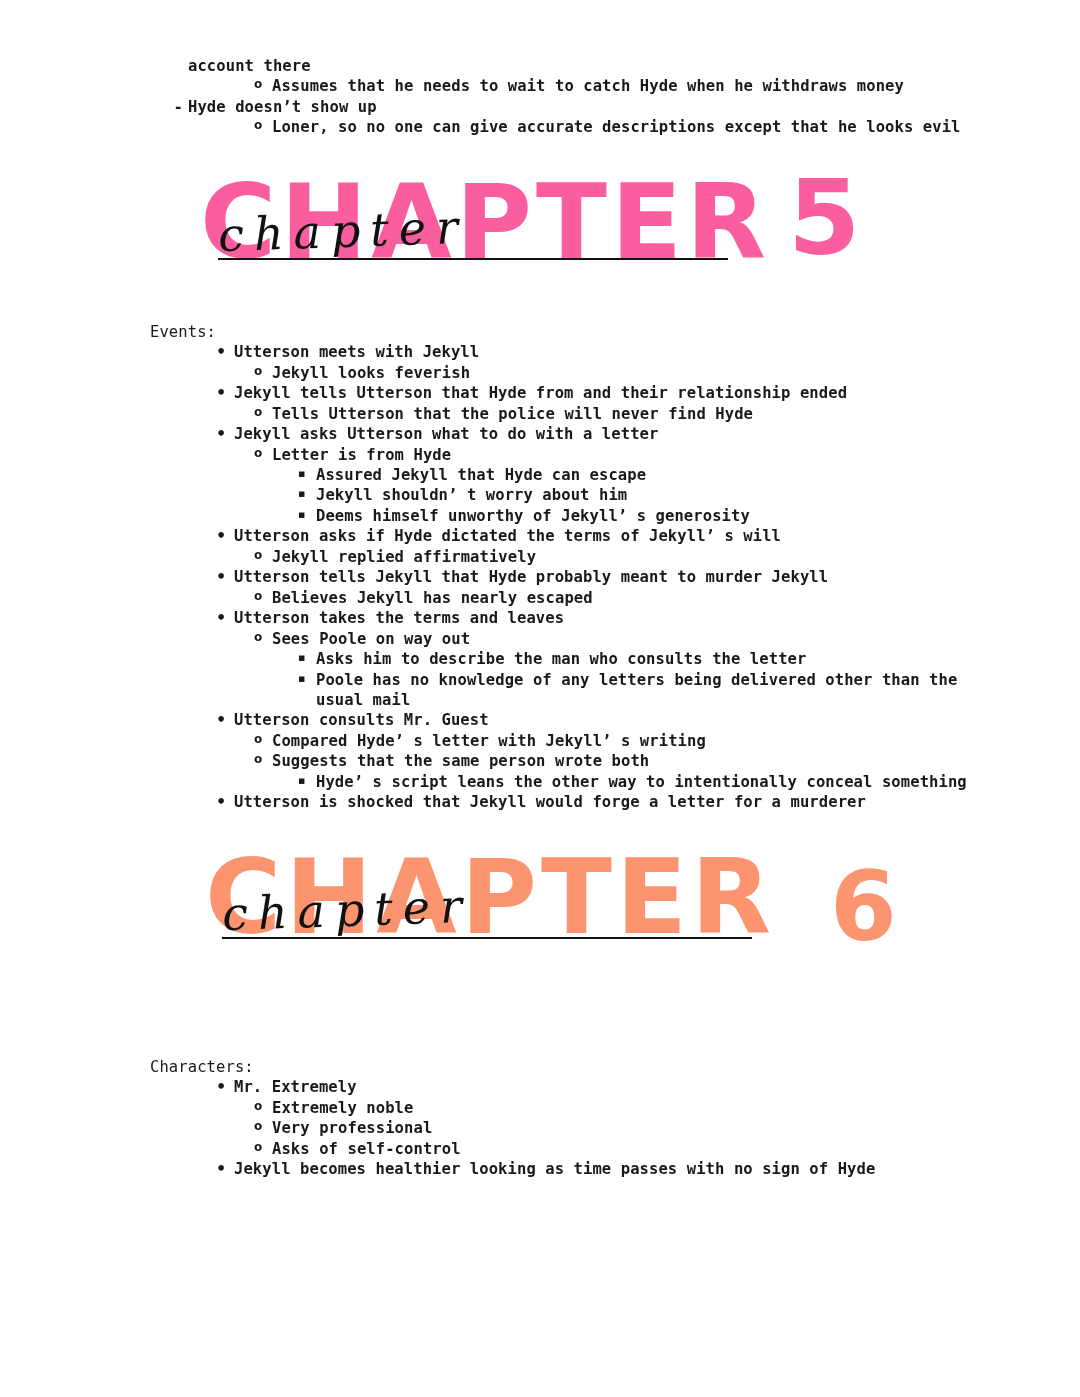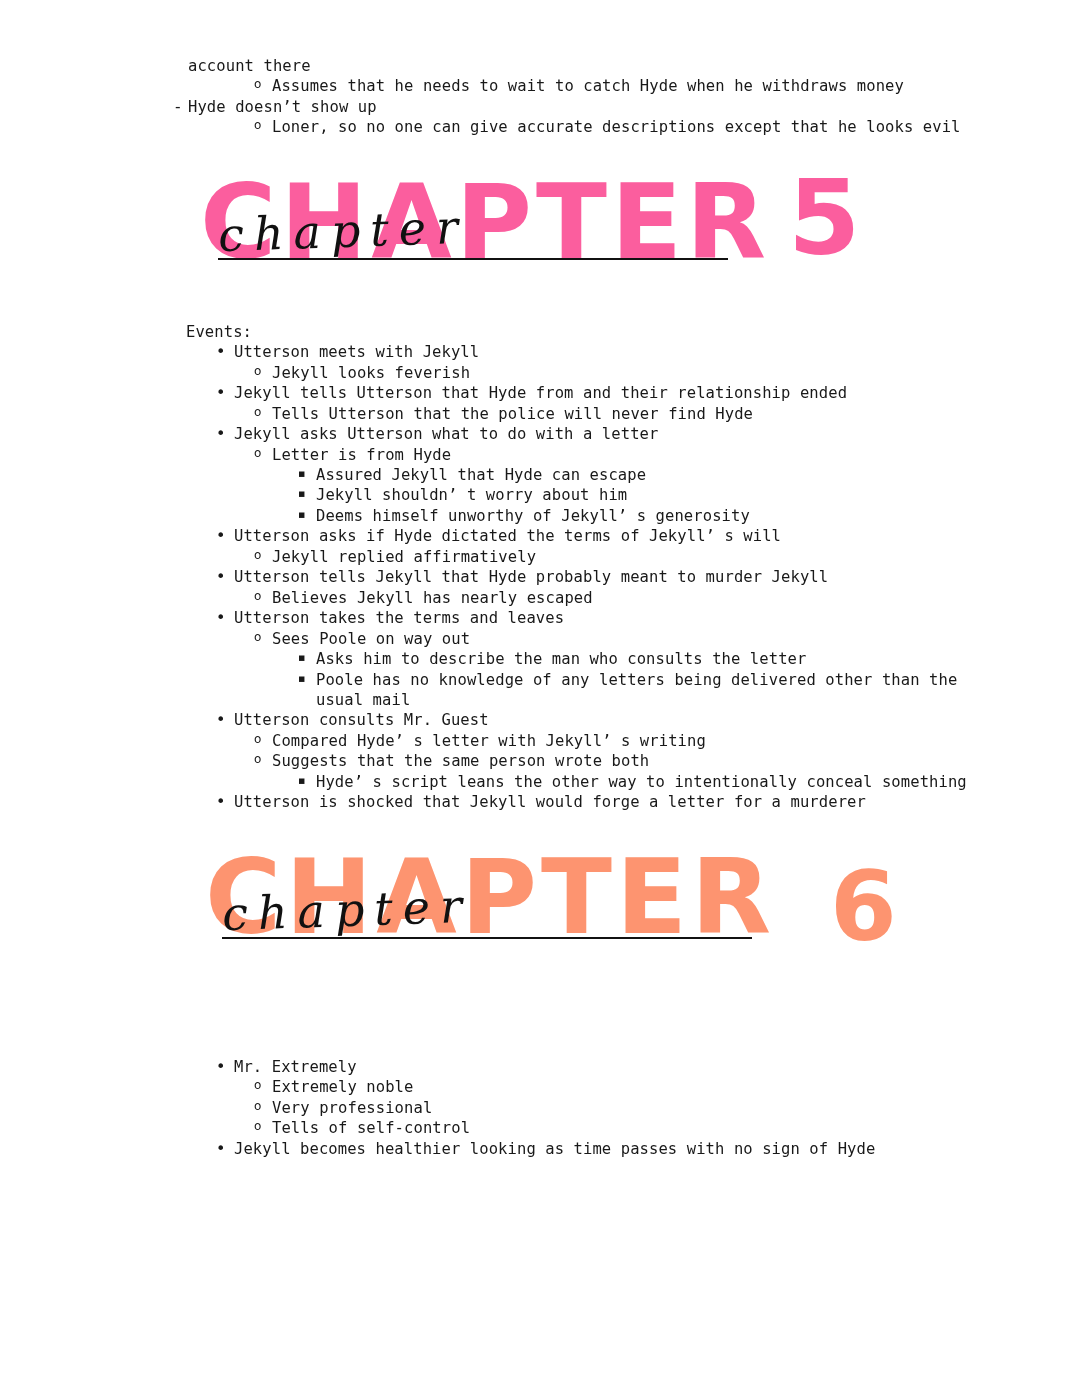--- a/index.html
+++ b/index.html
@@ -24,25 +24,26 @@
 
   
   .block {
     font-family: "DejaVu Sans Mono", monospace;
     font-size: 15.5px;
     line-height: 1.32;
     letter-spacing: 0.1px;
     color: #191919;
   }
   .lvl-label {
-    margin-left: 116px;
+    margin-left: 80px;
   }
   .row {
     display: block;
     position: relative;
+    font-weight: bold;
   }
   .marker {
     position: absolute;
     left: 0;
     top: 0;
     width: 18px;
     text-align: left;
     font-family: "DejaVu Sans", sans-serif;
     line-height: 1.32;
   }
@@ -243,36 +244,37 @@
   <div class="chapter-banner" id="banner6">
     <span class="chapter-word">chapter</span>
     <span class="chapter-num">6</span>
     <span class="script-overlay">chapter</span>
     <span class="script-tail"></span>
   </div>
 
   <div class="spacer-lg"></div>
 
   <div class="block">
+    <div class="lvl-label">Characters:</div>
 
     <div class="row l1">
         <span class="marker">•</span>
         <span class="txt">Mr. Extremely</span>
       </div>
     <div class="row l2">
         <span class="marker">o</span>
         <span class="txt">Extremely noble</span>
       </div>
     <div class="row l2">
         <span class="marker">o</span>
         <span class="txt">Very professional</span>
       </div>
     <div class="row l2">
         <span class="marker">o</span>
-        <span class="txt">Tells of self-control</span>
+        <span class="txt">Asks of self-control</span>
       </div>
 
     <div class="row l1">
         <span class="marker">•</span>
         <span class="txt">Jekyll becomes healthier looking as time passes with no sign of Hyde</span>
       </div>
   </div>
 
 </div>
 

